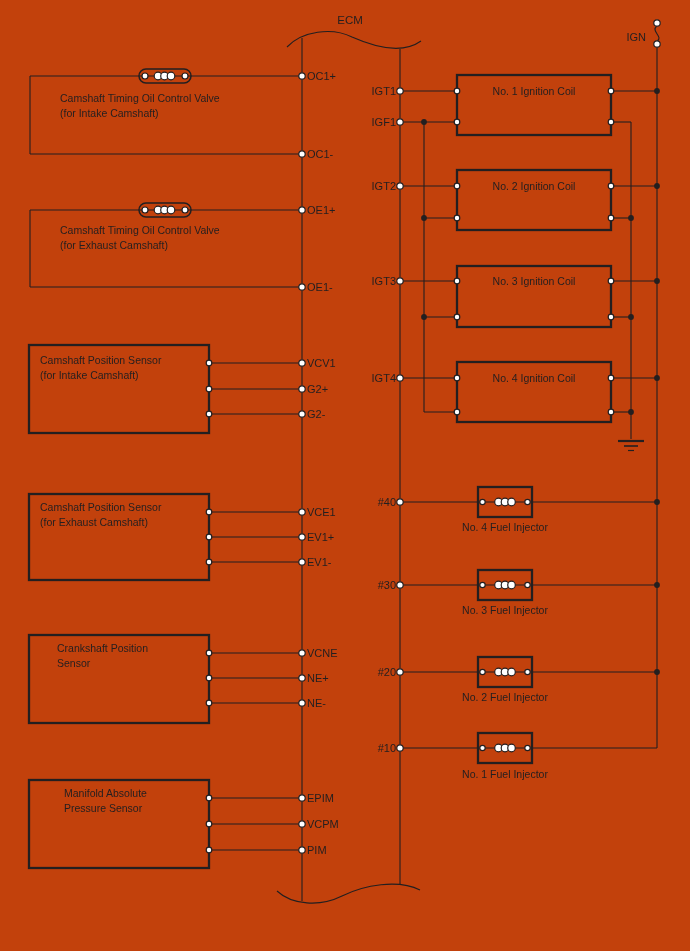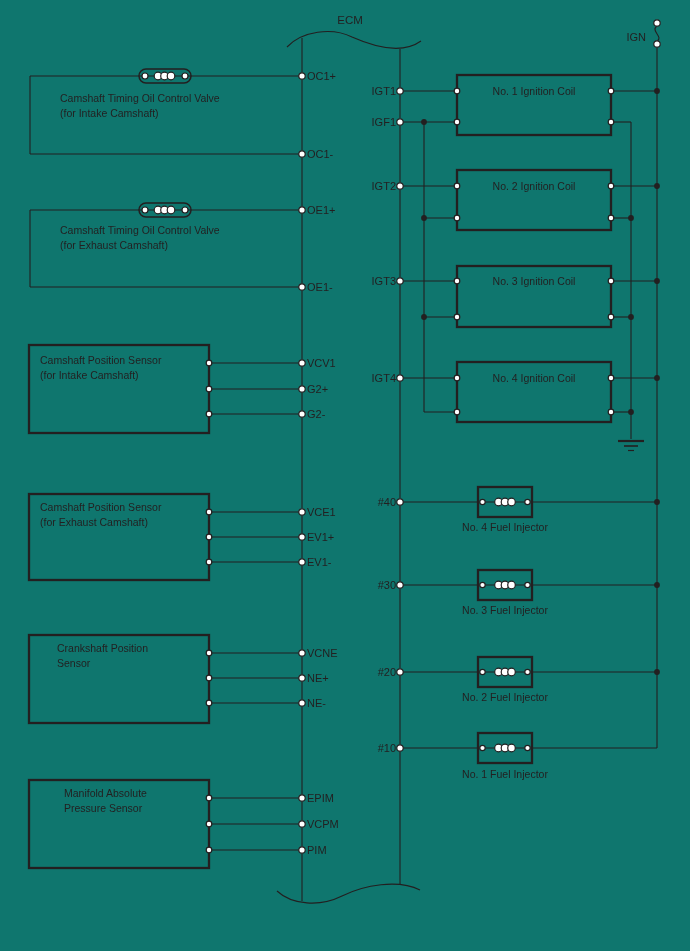--- a/index.html
+++ b/index.html
@@ -1,16 +1,16 @@
 <!DOCTYPE html>
 <html><head>
 <meta charset="utf-8">
 <style>
   html,body{margin:0;padding:0;background:#ffffff;}
-  .stage{position:relative;width:690px;height:951px;background:#0f766e;}
+  .stage{position:relative;width:690px;height:951px;background:#c2410c;}
   svg{display:block;}
   .w  {stroke:#231f20;stroke-width:1.1;fill:none;}
   .wb {stroke:#231f20;stroke-width:2.3;fill:none;}
   .cap{stroke:#231f20;stroke-width:1.5;fill:none;}
   .pin{fill:#ffffff;stroke:#231f20;stroke-width:1.2;}
   .dot{fill:#231f20;stroke:none;}
   .lbl {font-family:"Liberation Sans",sans-serif;font-size:11px;fill:#231f20;}
   .lbl2{font-family:"Liberation Sans",sans-serif;font-size:10.5px;fill:#231f20;}
   .ttl {font-family:"Liberation Sans",sans-serif;font-size:11.5px;fill:#231f20;}
   .mid{text-anchor:middle;} .end{text-anchor:end;}

